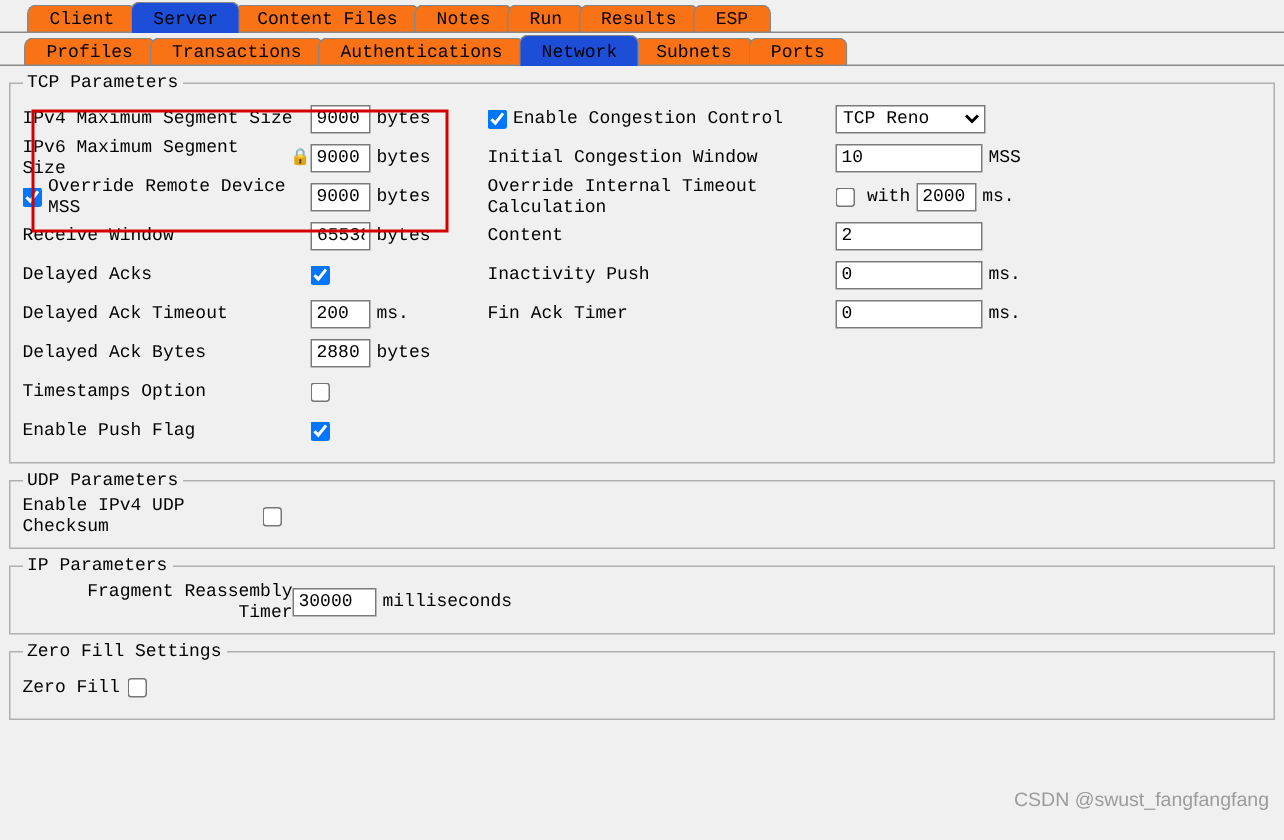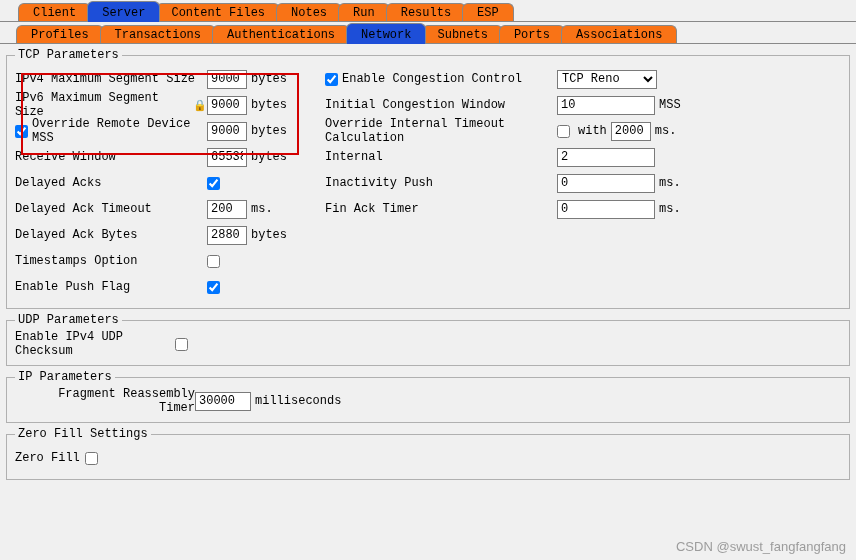--- a/index.html
+++ b/index.html
@@ -94,21 +94,21 @@
 }
 .highlight-box {
   position: absolute;
   border: 2px solid #d40000;
   pointer-events: none;
 }
 .lock-icon { font-size: 11px; margin-left: 2px; }
 .watermark {
   position: absolute;
   right: 10px;
-  bottom: 6px;
+  bottom: 20px;
   font-family: Arial, sans-serif;
   font-size: 13px;
   color: rgba(120,120,120,0.7);
 }
 </style>
 </head>
 <body>
 
 <div class="tab-row">
   <div class="tab">Client</div>
@@ -121,21 +121,20 @@
   <div class="tab-underline"></div>
 </div>
 
 <div class="tab-row" style="padding-left:16px;">
   <div class="tab">Profiles</div>
   <div class="tab">Transactions</div>
   <div class="tab">Authentications</div>
   <div class="tab active">Network</div>
   <div class="tab">Subnets</div>
   <div class="tab">Ports</div>
-  <div class="tab">Associations</div>
   <div class="tab-underline"></div>
 </div>
 
 <div class="content">
 
 <fieldset>
   <legend>TCP Parameters</legend>
   <div class="tcp-grid">
     <div class="tcp-col" style="width:310px;">
       <div class="row">
@@ -204,21 +203,21 @@
         <span class="unit">MSS</span>
       </div>
       <div class="row">
         <span class="lbl2">Override Internal Timeout Calculation</span>
         <input type="checkbox" style="">
         <span style="margin:0 4px;">with</span>
         <input type="text" class="inp-sm" value="2000" style="">
         <span class="unit">ms.</span>
       </div>
       <div class="row">
-        <span class="lbl2">Internal</span>
+        <span class="lbl2">Content</span>
         <input type="text" class="inp-lg" value="2" style="">
       </div>
       <div class="row">
         <span class="lbl2">Inactivity Push</span>
         <input type="text" class="inp-lg" value="0" style="">
         <span class="unit">ms.</span>
       </div>
       <div class="row">
         <span class="lbl2">Fin Ack Timer</span>
         <input type="text" class="inp-lg" value="0" style="">

